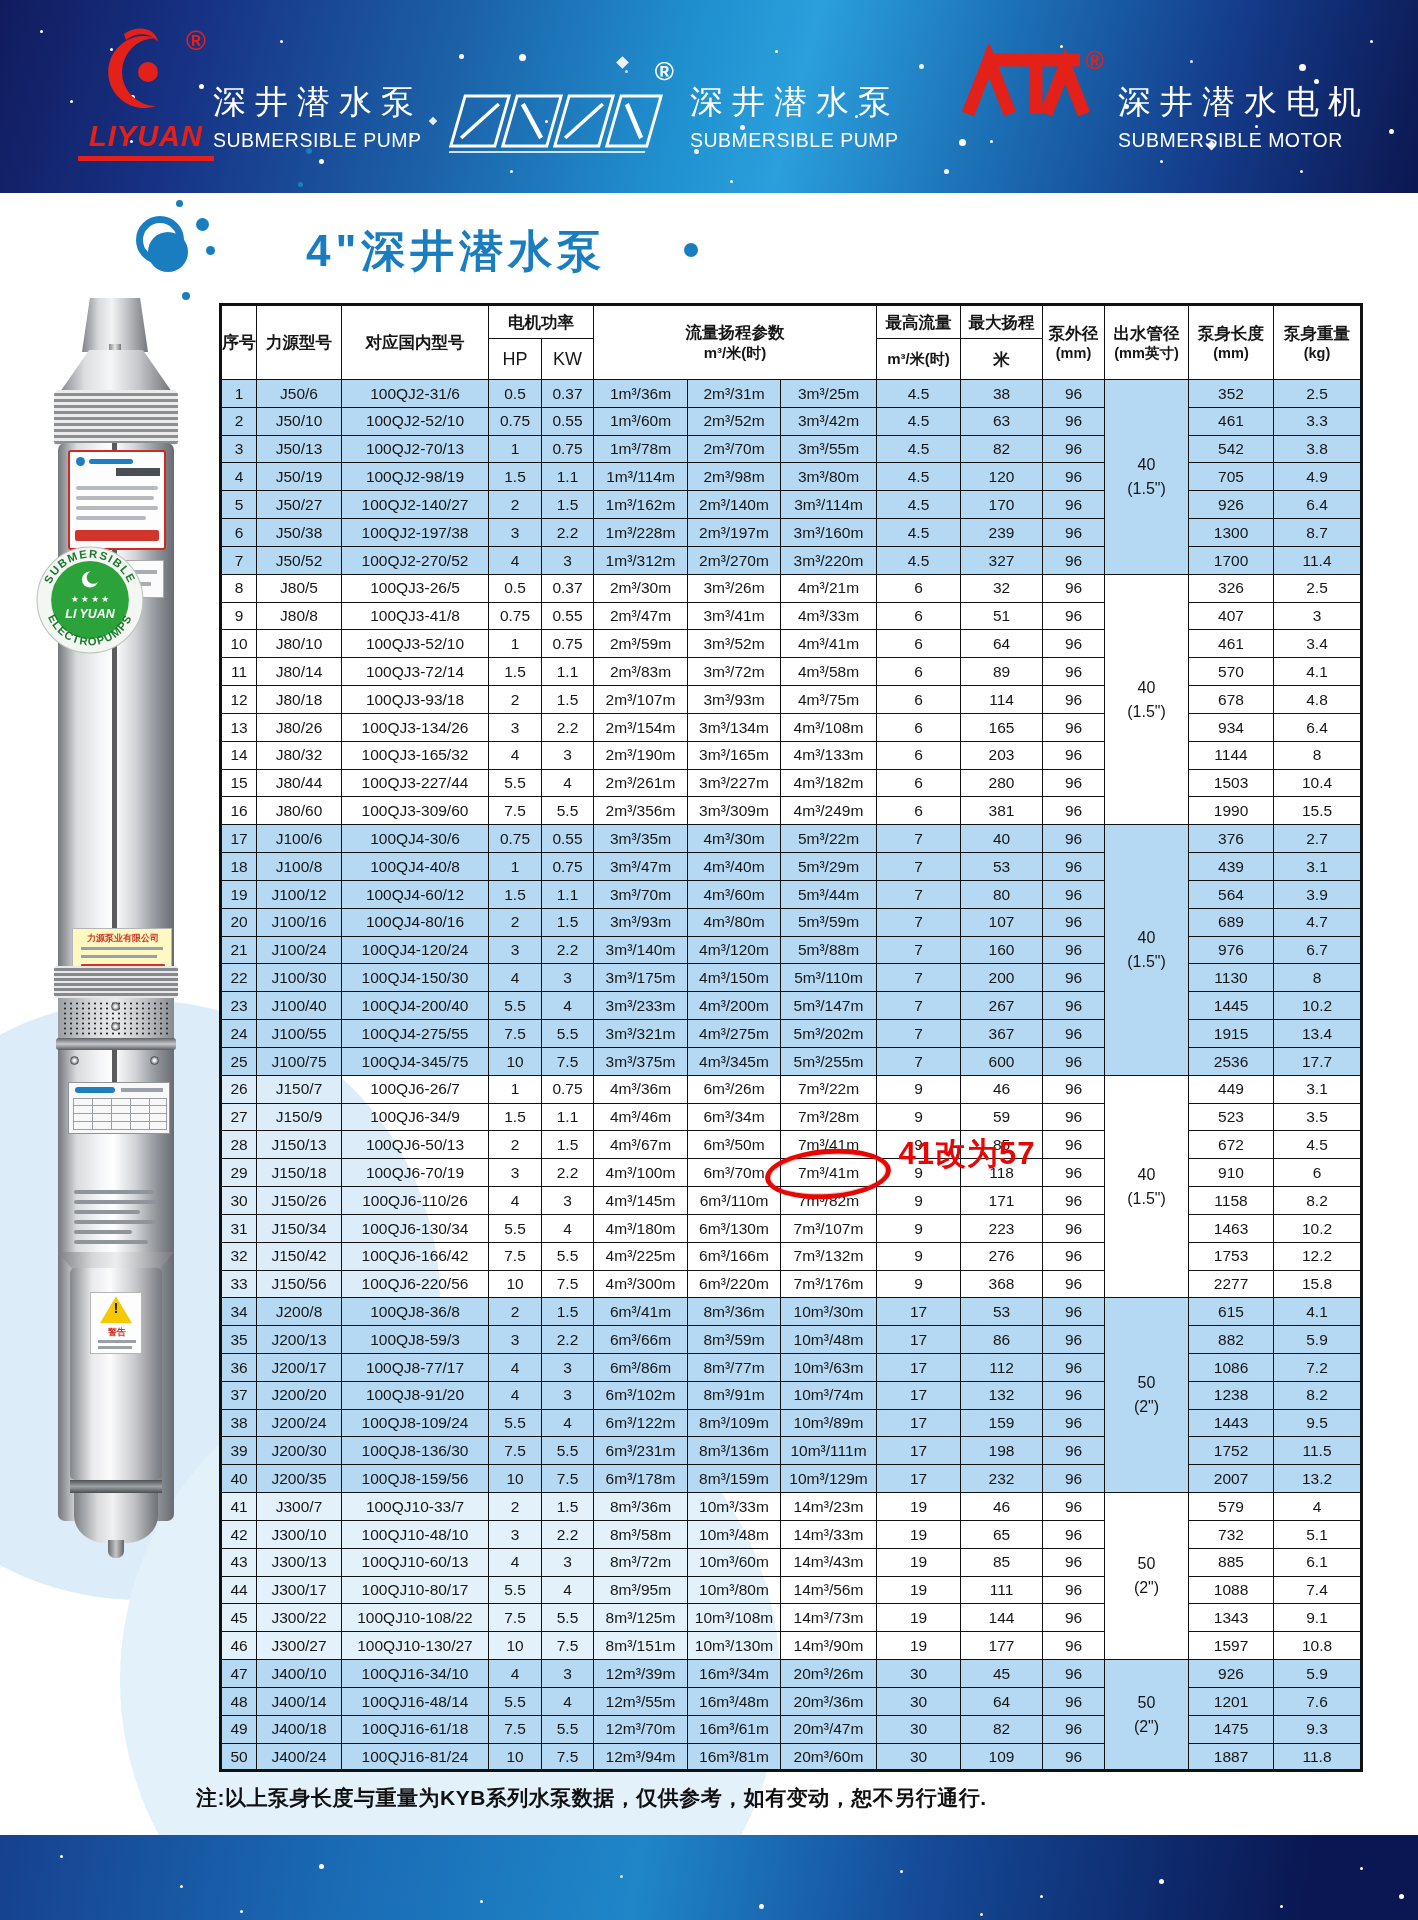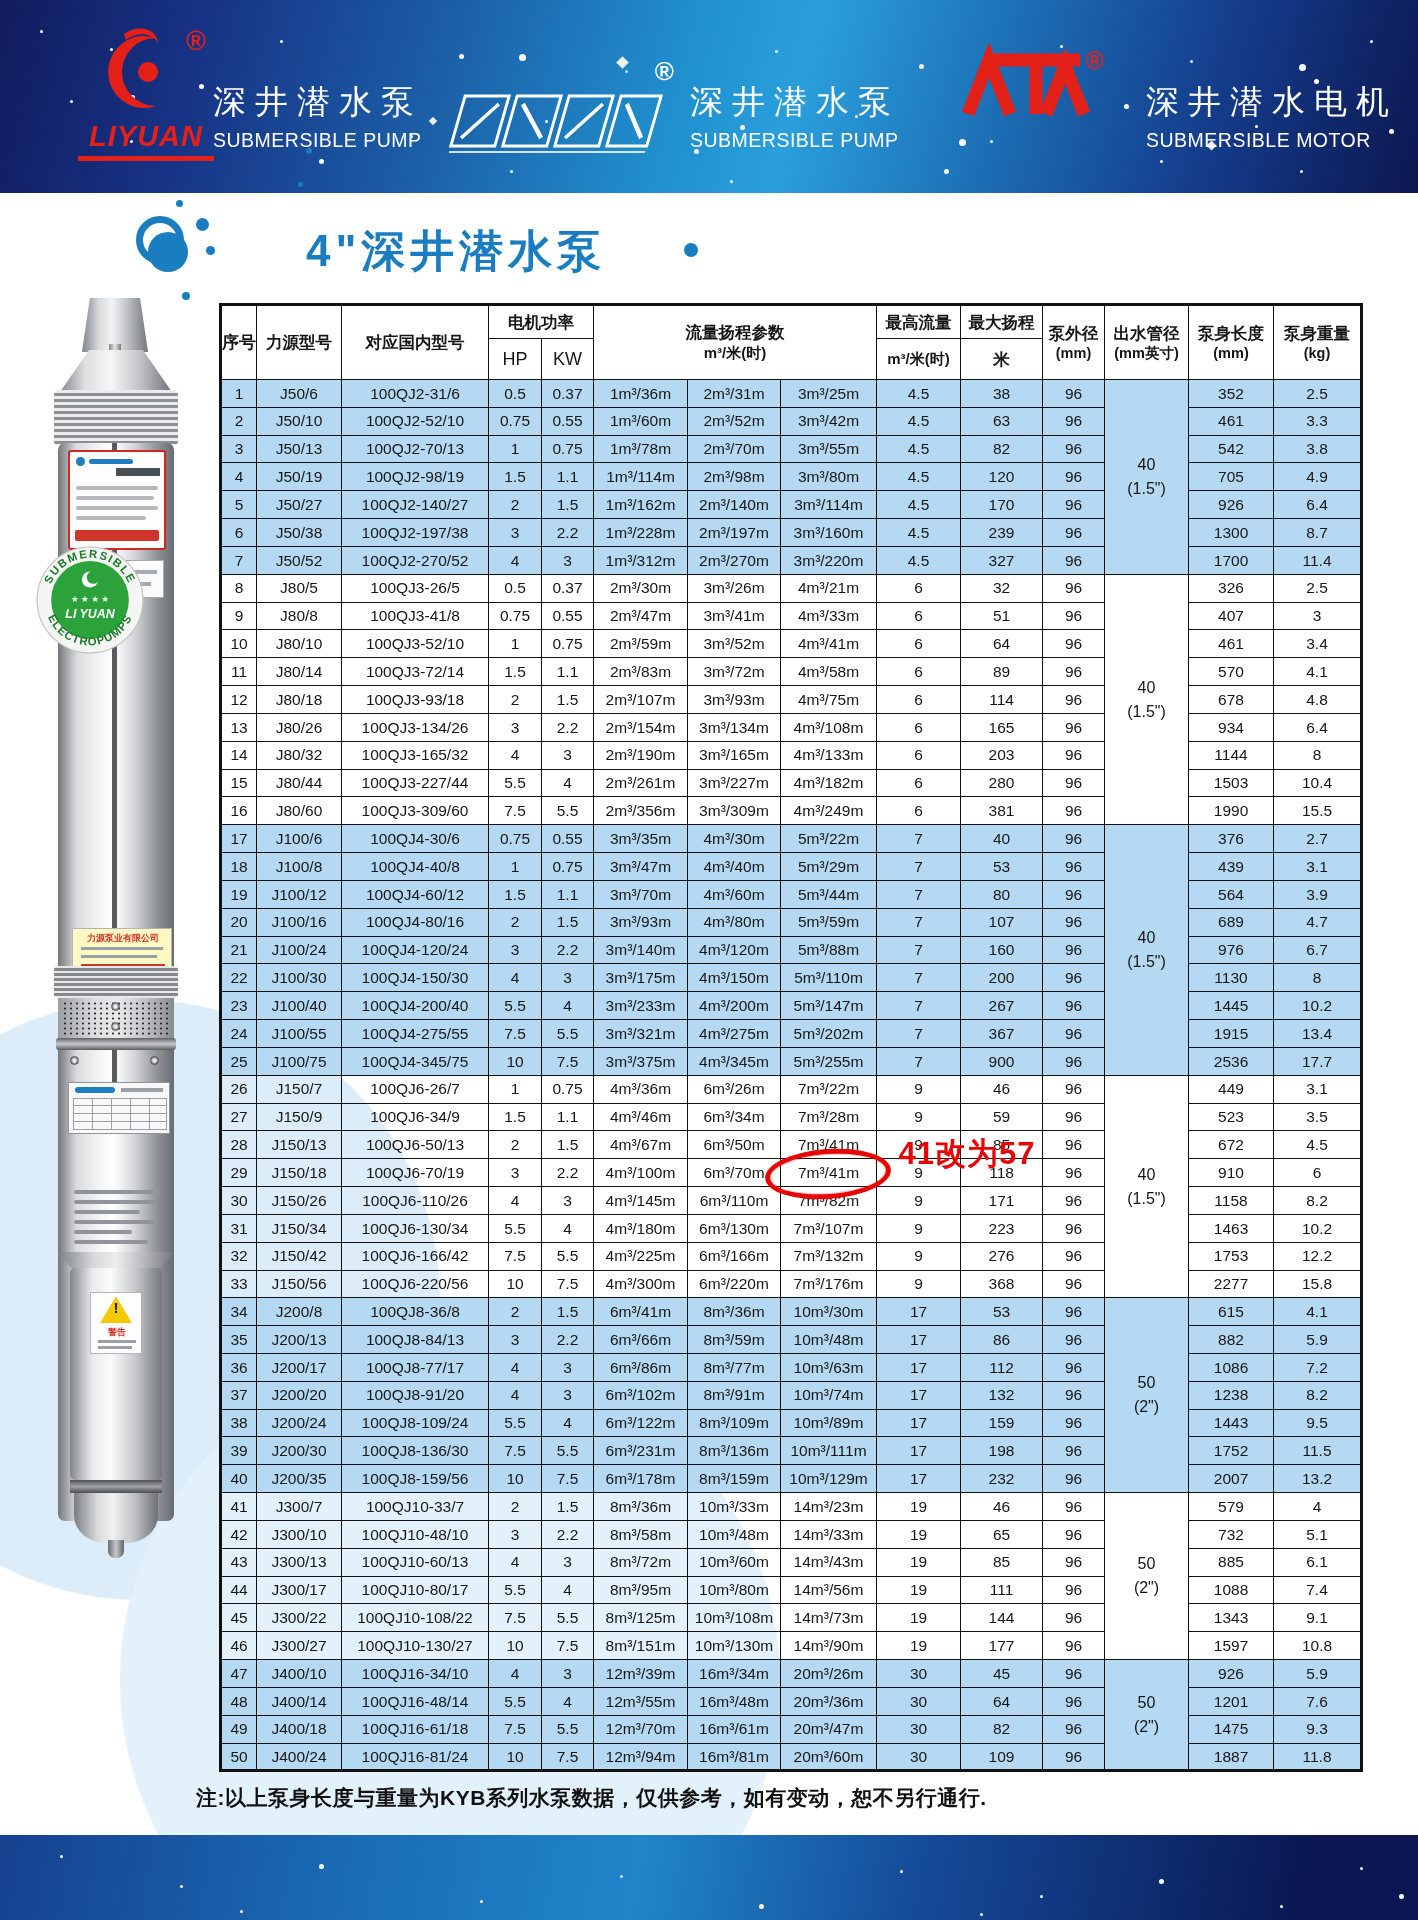--- a/index.html
+++ b/index.html
@@ -23,21 +23,21 @@
   .brand{position:absolute;}
   .b1{left:78px;top:22px;width:140px;height:148px;}
   .b1 svg{position:absolute;left:8px;top:2px;}
   .b1 .reg{position:absolute;left:108px;top:4px;color:#e32119;font-size:27px;font-weight:bold;}
   .liyuan-word{position:absolute;left:0px;top:98px;width:136px;text-align:center;color:#e32119;
     font-size:29px;font-weight:bold;font-style:italic;letter-spacing:1px;
     border-bottom:5px solid #e32119;padding-bottom:3px;}
   .btext{position:absolute;color:#fff;}
   .btext .cn{font-size:33px;letter-spacing:9px;font-weight:500;white-space:nowrap;text-align:right;}
   .btext .en{font-size:19.5px;letter-spacing:.5px;margin-top:4px;white-space:nowrap;}
-  .t1{left:213px;top:80px;} .t2{left:690px;top:80px;} .t3{left:1118px;top:80px;margin-left:28px;}
+  .t1{left:213px;top:80px;} .t2{left:690px;top:80px;} .t3{left:1118px;top:80px;}
   .b2{left:438px;top:86px;width:250px;height:80px;}
   .b2 .reg{position:absolute;right:14px;top:-30px;color:#fff;font-size:26px;font-weight:bold;}
   .b3{left:962px;top:44px;width:150px;height:120px;}
   .b3 .reg{position:absolute;right:8px;top:2px;color:#e32119;font-size:25px;font-weight:bold;}
 
   
   .title-icon{position:absolute;}
   .ti-ring{left:136px;top:216px;width:34px;height:34px;border:7px solid #1a7dc0;border-radius:50%;}
   .ti-big{left:148px;top:232px;width:40px;height:40px;background:#1a7dc0;border-radius:50%;}
   .ti-a{left:196px;top:218px;width:13px;height:13px;background:#1a7dc0;border-radius:50%;}
@@ -741,21 +741,21 @@
       <tr class="shaded">
         <td>25</td>
         <td>J100/75</td>
         <td>100QJ4-345/75</td>
         <td>10</td>
         <td>7.5</td>
         <td>3m³/375m</td>
         <td>4m³/345m</td>
         <td>5m³/255m</td>
         <td>7</td>
-        <td>900</td>
+        <td>600</td>
         <td>96</td>
         <td>2536</td>
         <td>17.7</td>
       </tr>
       <tr>
         <td>26</td>
         <td>J150/7</td>
         <td>100QJ6-26/7</td>
         <td>1</td>
         <td>0.75</td>
@@ -892,21 +892,21 @@
         <td rowspan="7" class="pipe-cell">
           <div>50</div>
           <div>(2")</div>
         </td>
         <td>615</td>
         <td>4.1</td>
       </tr>
       <tr class="shaded">
         <td>35</td>
         <td>J200/13</td>
-        <td>100QJ8-84/13</td>
+        <td>100QJ8-59/3</td>
         <td>3</td>
         <td>2.2</td>
         <td>6m³/66m</td>
         <td>8m³/59m</td>
         <td>10m³/48m</td>
         <td>17</td>
         <td>86</td>
         <td>96</td>
         <td>882</td>
         <td>5.9</td>

